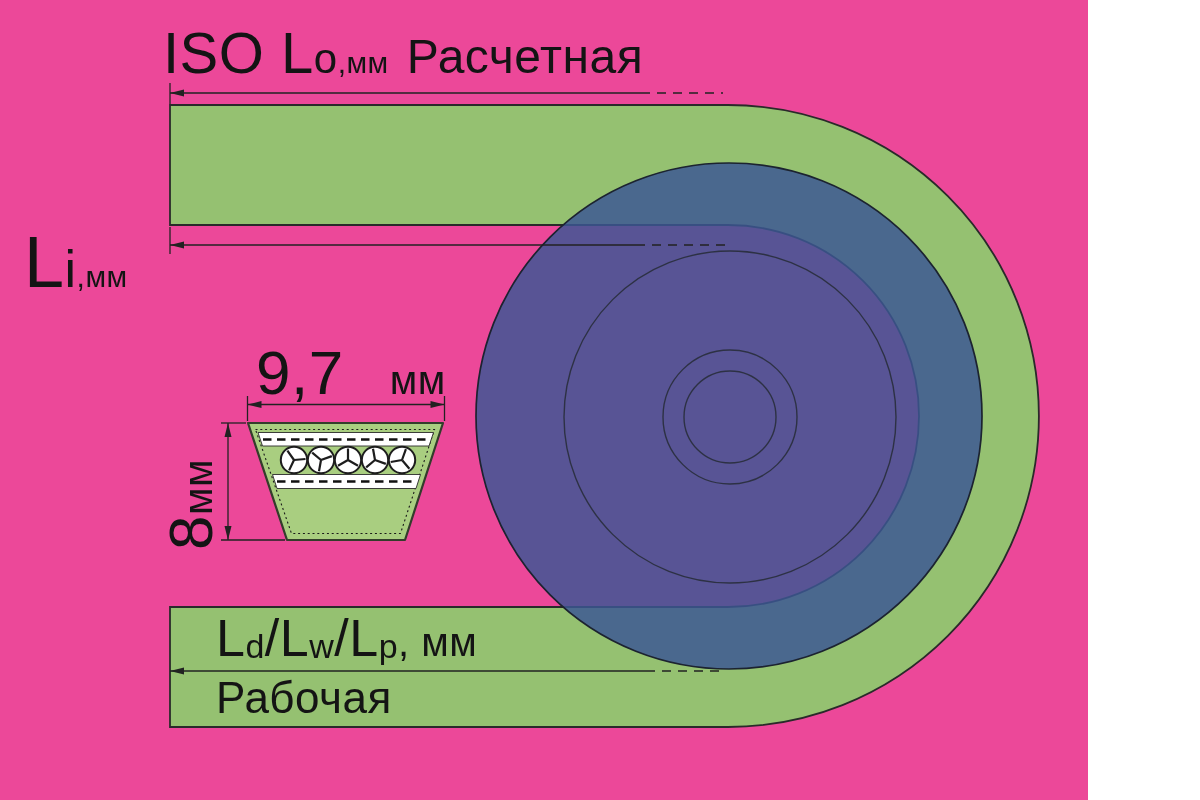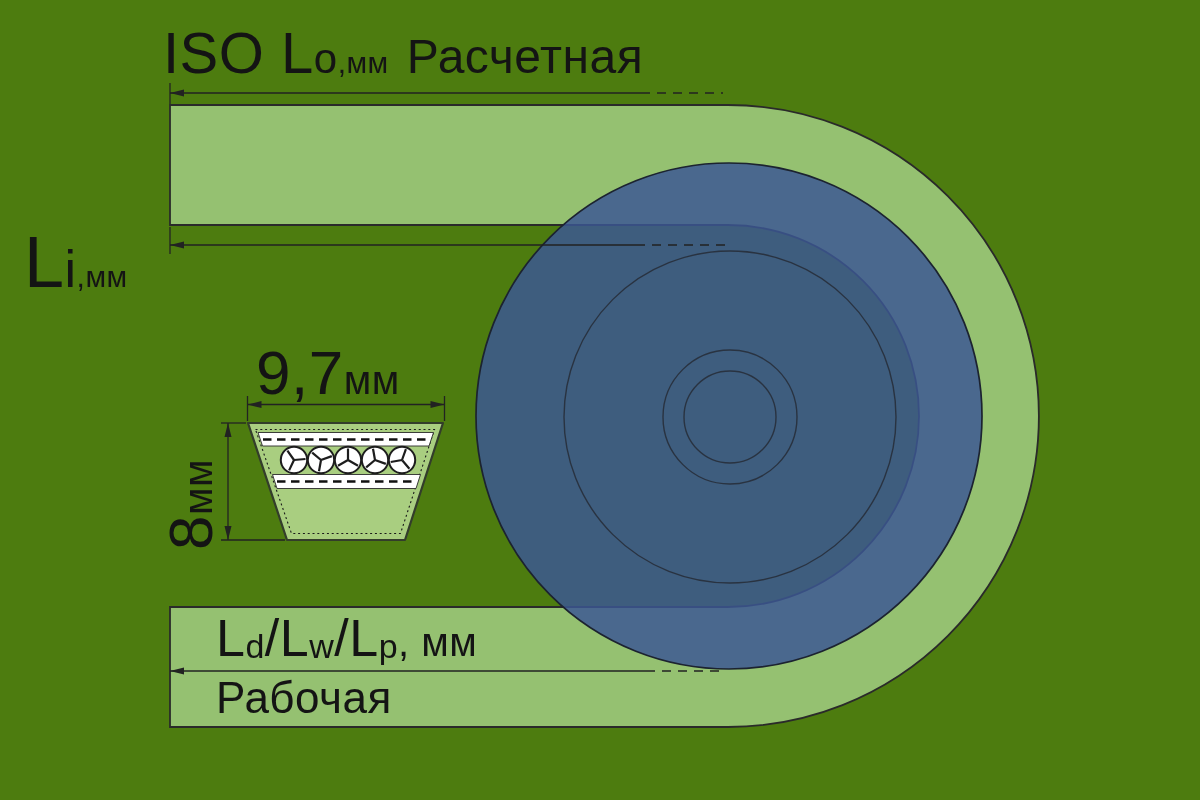--- a/index.html
+++ b/index.html
@@ -1,19 +1,19 @@
 <!DOCTYPE html>
 <html><head>
 <meta charset="utf-8">
 <style>
   html,body{margin:0;padding:0;background:#ffffff;}
   .canvas{
     position:relative;
-    width:1200px;height:800px;
-    background:#4d7c0f;
+    width:1088px;height:800px;
+    background:#ec4899;
     overflow:hidden;
     font-family:"Liberation Sans","DejaVu Sans",sans-serif;
     color:#141414;
   }
   svg.layer{position:absolute;left:0;top:0;}
   .lbl{
     position:absolute;
     display:inline-flex;
     align-items:baseline;
     line-height:1;
@@ -121,21 +121,21 @@
     <span class="s38">,мм</span>
     <span class="s48 gap">Расчетная</span>
   </div>
 
   <div class="lbl" style="left:24px;top:226px;">
     <span class="s72">L</span>
     <span class="s52">i</span>
     <span class="s38">,мм</span>
   </div>
 
-  <div class="lbl" style="left:256px;top:342px;">
+  <div class="lbl" style="left:256px;top:342px;gap:46px;">
     <span class="s62">9,7</span>
     <span class="s40">мм</span>
   </div>
 
   <div class="lbl rot" style="left:160px;top:550px;">
     <span class="s62">8</span>
     <span class="s40">мм</span>
   </div>
 
   <div class="lbl" style="left:216px;top:612px;">

